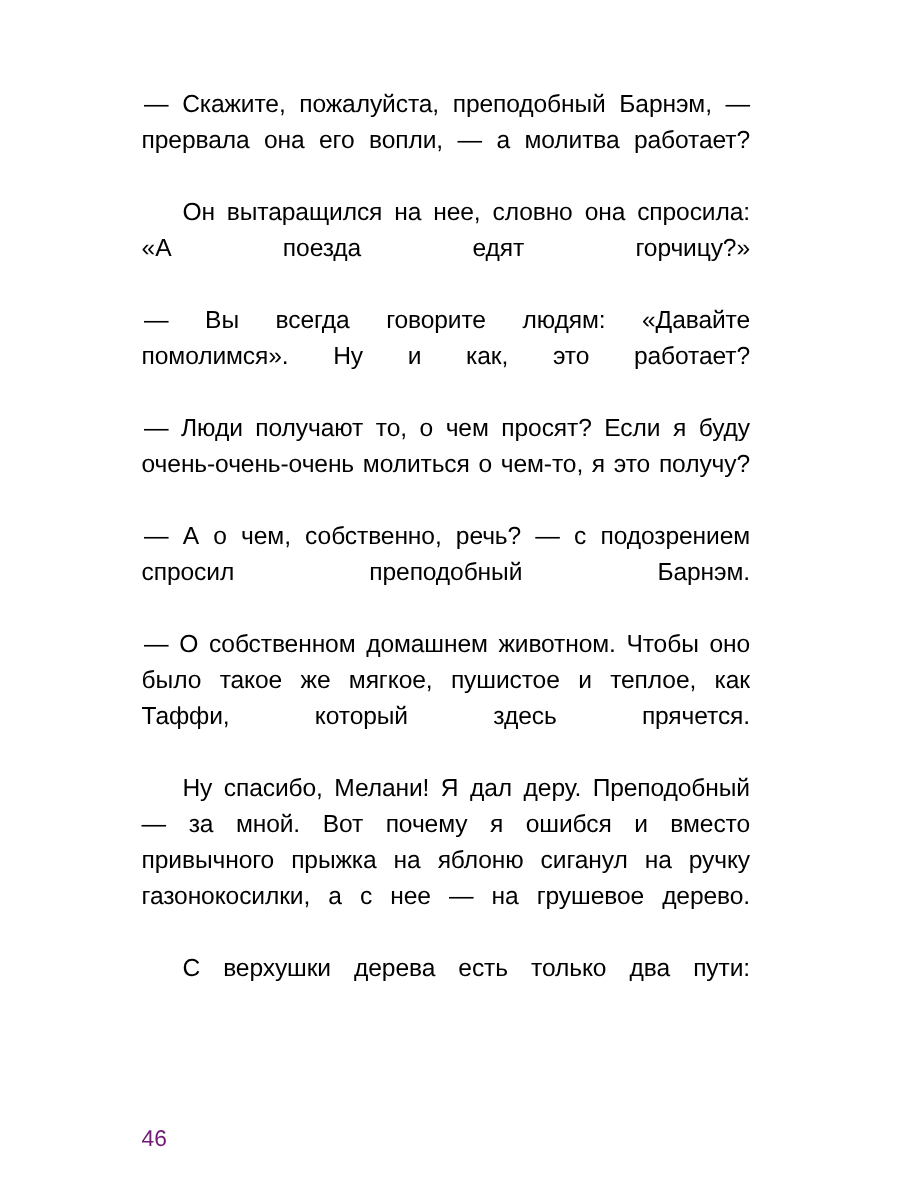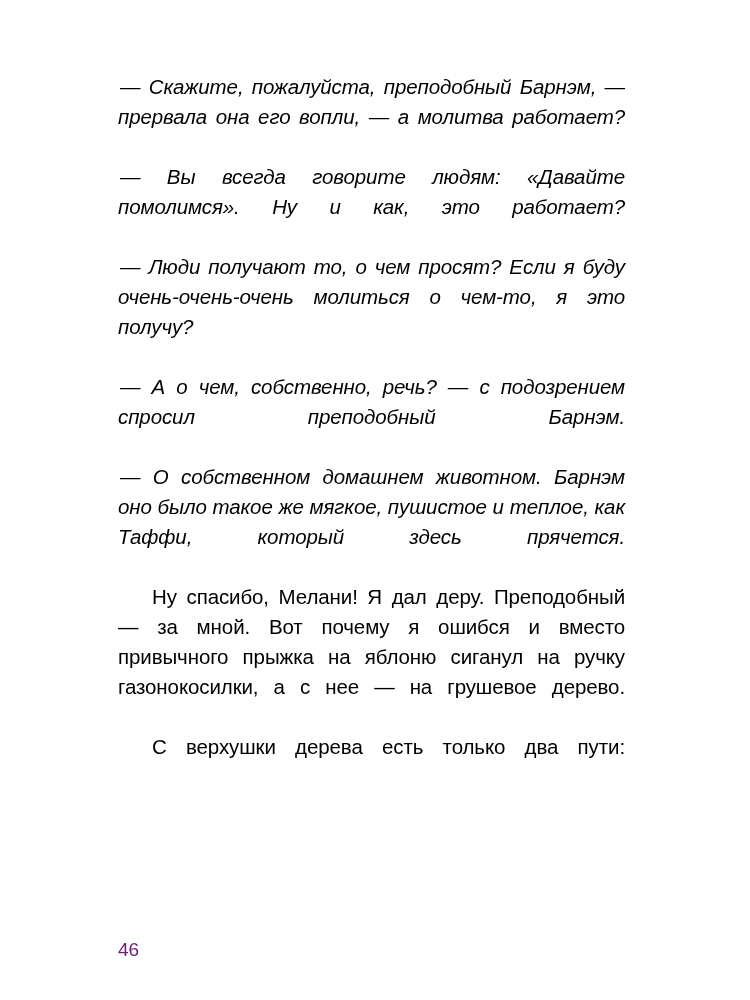--- a/index.html
+++ b/index.html
@@ -42,21 +42,20 @@
   }
 
   
   .para.indent {
     text-indent: 34px;
   }
 
   
   .para.dash {
     text-indent: 2px;
-    font-style: italic;
   }
 
   
   .para::after {
     content: "";
     display: inline-block;
     width: 100%;
   }
 
   .folio {
@@ -70,24 +69,25 @@
   }
 </style>
 </head>
 <body>
 
 <div class="page">
 
   <div class="text-column">
 
     <p class="para dash">— Скажите, пожалуйста, преподобный Барнэм, — прервала она его вопли, — а молитва работает?</p>
+    <p class="para indent">Он вытаращился на нее, словно она спросила: «А поезда едят горчицу?»</p>
     <p class="para dash">— Вы всегда говорите людям: «Давайте помолимся». Ну и как, это работает?</p>
     <p class="para dash">— Люди получают то, о чем просят? Если я буду очень-очень-очень молиться о чем-то, я это получу?</p>
     <p class="para dash">— А о чем, собственно, речь? — с подозрением спросил преподобный Барнэм.</p>
-    <p class="para dash">— О собственном домашнем животном. Барнэм оно было такое же мягкое, пушистое и теплое, как Таффи, который здесь прячется.</p>
+    <p class="para dash">— О собственном домашнем животном. Чтобы оно было такое же мягкое, пушистое и теплое, как Таффи, который здесь прячется.</p>
     <p class="para indent">Ну спасибо, Мелани! Я дал деру. Преподобный — за мной. Вот почему я ошибся и вместо привычного прыжка на яблоню сиганул на ручку газонокосилки, а с нее — на грушевое дерево.</p>
     <p class="para indent">С верхушки дерева есть только два пути:</p>
 
   </div>
 
   <div class="folio">46</div>
 
 </div>
 
 </body></html>

